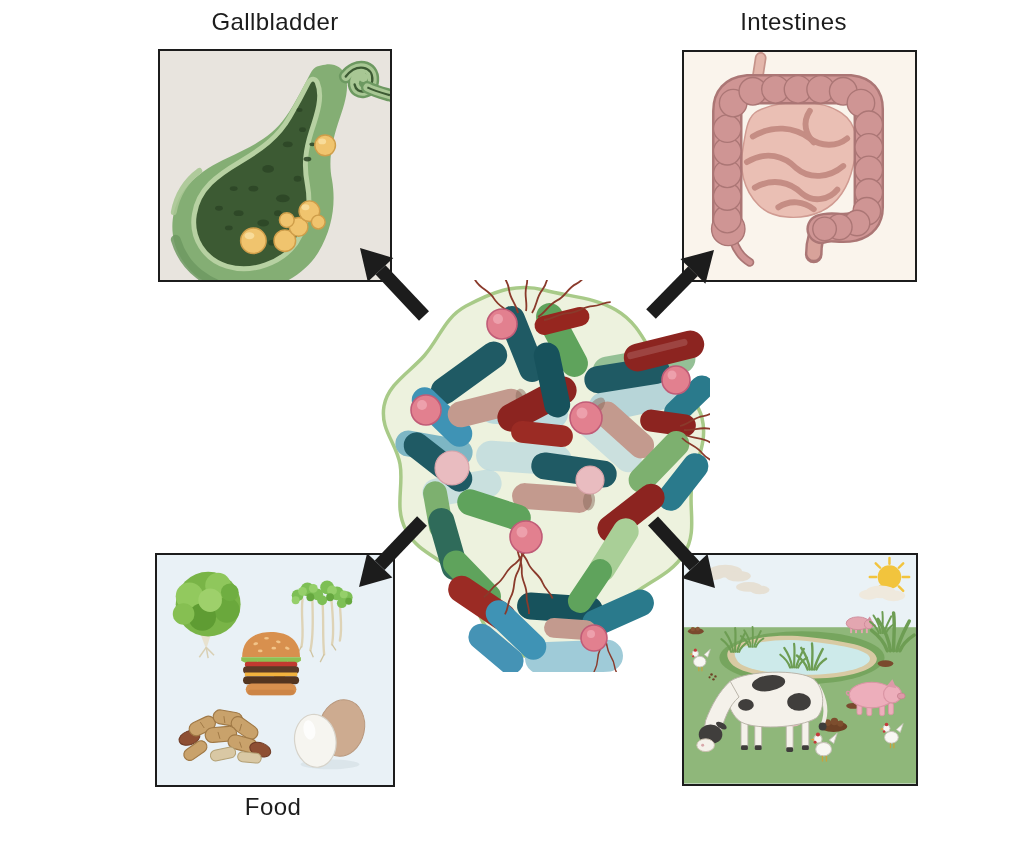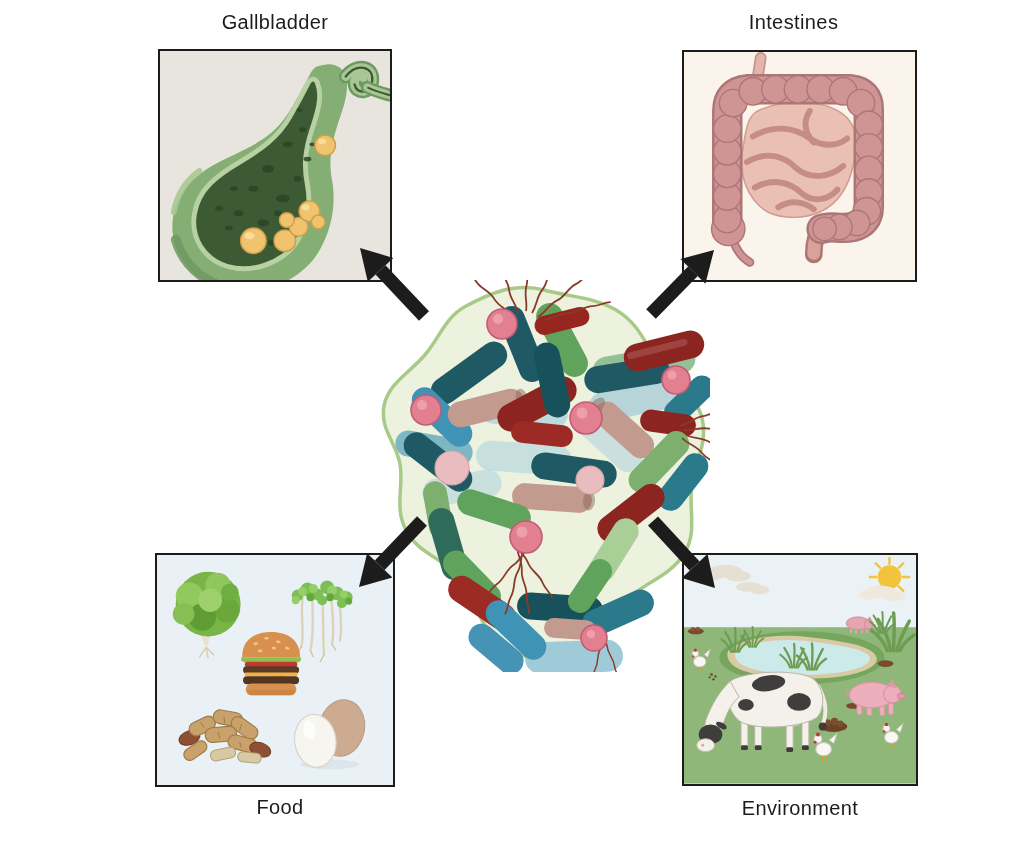--- a/index.html
+++ b/index.html
@@ -2,48 +2,47 @@
 <html style="--canvas_bg: #ffffff; --box_border: #1c1c1c; --label_text: #1c1c1c; --arrow: #1c1c1c; --gallbladder_bg: #e8e4de; --intestines_bg: #faf4ec; --food_bg: #e9f1f6; --environment_sky: #eaf2f6; --environment_grass: #8fb77a; --bacteria_blob_fill: #edf2de; --bacteria_blob_stroke: #a8ca88;"><head>
 <meta charset="utf-8">
 <style>
   html,body{margin:0;padding:0;background:#fff;}
   .canvas{
     position:relative;width:1024px;height:855px;overflow:hidden;
     background:var(--canvas_bg,#ffffff);
     font-family:"Liberation Sans",sans-serif;
   }
   .node-label{
-    position:absolute;text-align:center;font-size:20px;line-height:30px;
+    position:absolute;text-align:center;font-size:24px;line-height:30px;
     letter-spacing:.4px;color:var(--label_text,#1c1c1c);
   }
   .box{
     position:absolute;box-sizing:border-box;
     border:2.6px solid var(--box_border,#1c1c1c);
   }
   #box-gallbladder{left:158px;top:49px;width:234px;height:233px;background:var(--gallbladder_bg,#e8e4de);}
   #box-intestines {left:682px;top:50px;width:235px;height:232px;background:var(--intestines_bg,#faf4ec);}
   #box-food       {left:155px;top:553px;width:240px;height:234px;background:var(--food_bg,#e9f1f6);}
   #box-environment{left:682px;top:553px;width:236px;height:233px;background:var(--environment_sky,#eaf2f6);}
   #label-gallbladder{left:158px;top:7px;width:234px;}
   #label-intestines {left:676px;top:7px;width:235px;}
-  #label-food       {left:160px;top:792px;width:240px;}
+  #label-food       {left:153px;top:792px;width:240px;}
   #label-environment{left:682px;top:793px;width:236px;}
   .fillsvg{position:absolute;left:0;top:0;width:100%;height:100%;display:block;}
   #bacteria{position:absolute;left:374px;top:280px;width:336px;height:392px;z-index:2;}
   #arrows{position:absolute;left:0;top:0;width:1024px;height:855px;z-index:5;pointer-events:none;}
 </style>
 </head>
 <body>
 
 <div class="canvas">
 
   <div class="node-label" id="label-gallbladder">Gallbladder</div>
   <div class="node-label" id="label-intestines">Intestines</div>
   <div class="node-label" id="label-food">Food</div>
-  <div class="node-label" id="label-environment">Environment</div>
 
   <div class="box" id="box-gallbladder">
     <svg class="fillsvg" viewBox="0 0 234 233" role="img">
 
       <path d="M 168 14 C 176 12 186 16 189 26 C 193 40 187 56 181 74 C 175 93 171 111 175 131 C 179 154 176 180 161 205 C 143 234 103 251 67 243 C 32 235 9 205 13 171 C 17 139 42 121 68 109 C 94 97 113 88 128 67 C 138 53 147 34 153 23 C 157 15 162 15 168 14 Z" fill="#84ae74"></path>
       <path d="M 16 192 C 25 222 50 239 80 244" fill="none" stroke="#6d9961" stroke-width="10" stroke-linecap="round" opacity=".85"></path>
       <path d="M 40 122 C 25 133 17 148 14 164" fill="none" stroke="#a8c794" stroke-width="6" stroke-linecap="round" opacity=".9"></path>
 
       <path d="M 189 26 C 200 12 217 15 216 30 C 215 43 200 45 198 34 C 197 27 203 23 207 27" fill="none" stroke="#6d9961" stroke-width="14" stroke-linecap="round"></path>
       <path d="M 189 26 C 200 12 217 15 216 30 C 215 43 200 45 198 34 C 197 27 203 23 207 27" fill="none" stroke="#a8c794" stroke-width="9" stroke-linecap="round"></path>

